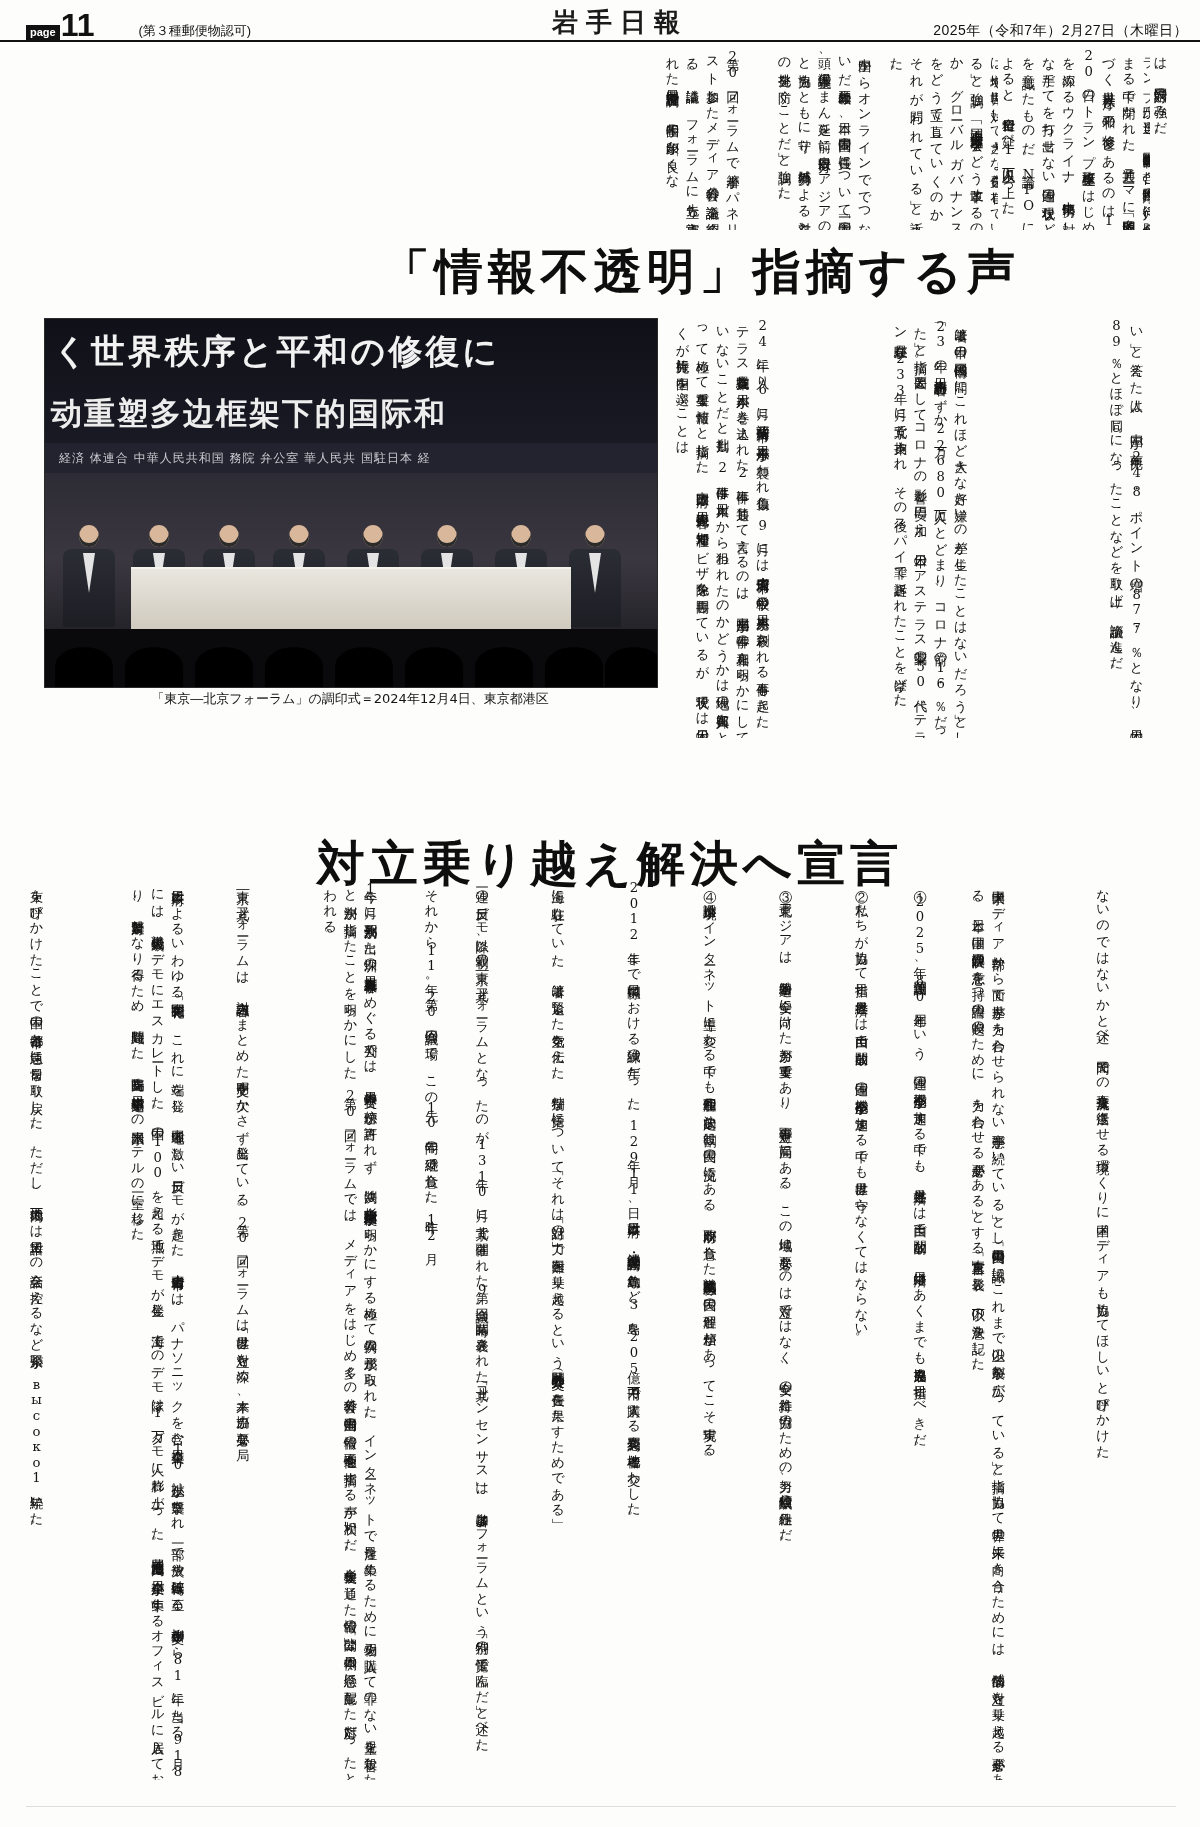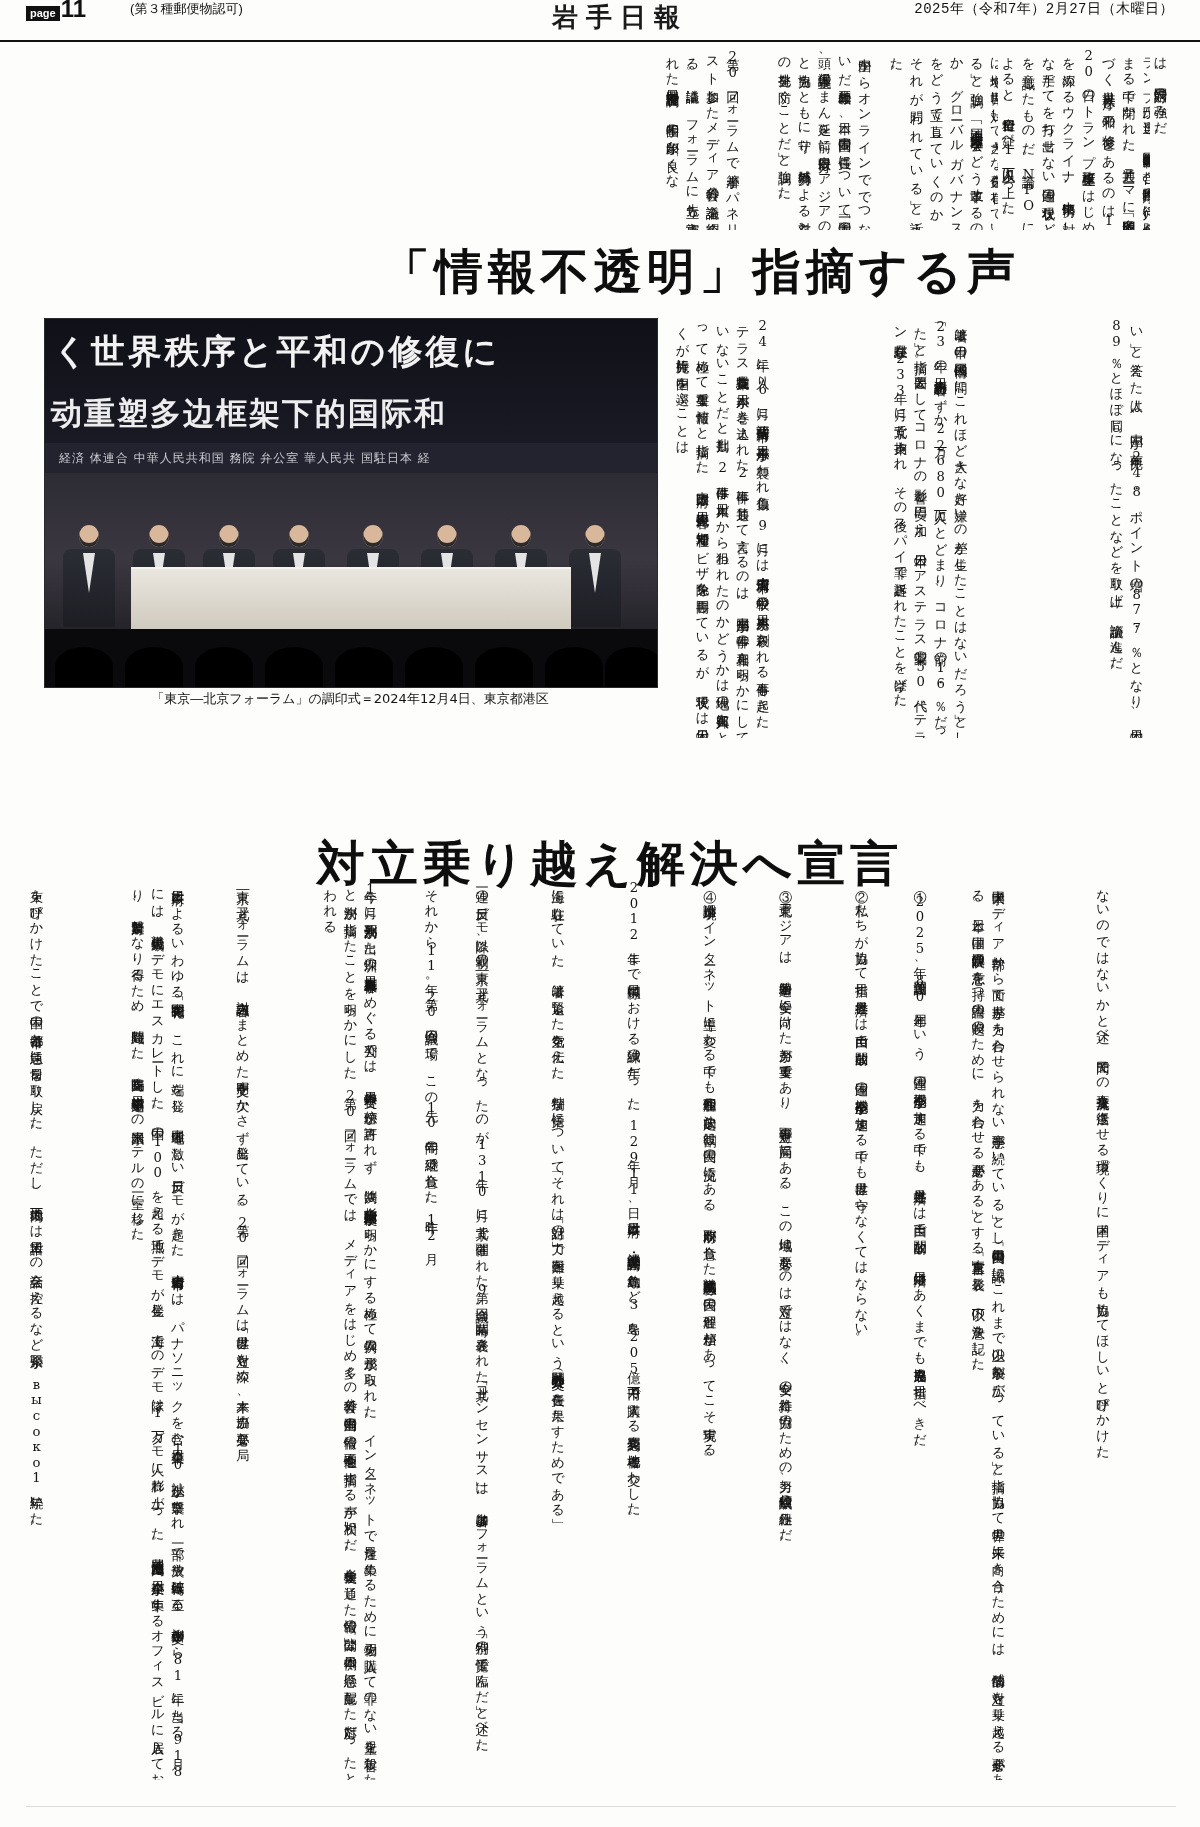--- a/index.html
+++ b/index.html
@@ -18,61 +18,61 @@
     background:#fdfdfb;
   }
 
   
   .masthead{
     position:absolute;
     left:0; top:0;
     width:1200px; height:40px;
     border-bottom:2px solid #111;
     display:flex;
-    align-items:flex-start;
+    align-items:flex-end;
   }
   .mast-page{
     margin-left:26px;
     font-family:"Liberation Sans","DejaVu Sans",sans-serif;
     font-weight:bold;
     font-size:15px;
     letter-spacing:0px;
     color:#111;
     display:flex;
     align-items:baseline;
   }
   .mast-page .lbl{
     font-size:11px;
     background:#111;
     color:#fff;
     padding:1px 4px 2px 4px;
     margin-right:1px;
   }
-  .mast-page .num{font-size:24px;line-height:18px;}
+  .mast-page .num{font-size:32px;line-height:18px;}
   .mast-kind{
     margin-left:44px;
     font-size:13px;
     font-family:"Liberation Sans","DejaVu Sans",sans-serif;
   }
   .mast-title{
     position:absolute;
     left:0; right:0;
     text-align:center;
     font-size:26px;
     font-weight:bold;
     letter-spacing:8px;
     color:#1b1b1b;
     font-family:"DejaVu Serif",serif;
     padding-left:40px;
   }
   .mast-date{
     position:absolute;
-    right:26px;
+    right:12px;
     font-size:14px;
-    font-family:Liberation Mono, monospace;
+    font-family:Liberation Sans, sans-serif;
     letter-spacing:0.5px;
   }
 
   
   .vtext{
     writing-mode:vertical-rl;
     text-orientation:upright;
     font-family:"DejaVu Serif","Liberation Serif",serif;
     font-size:13.2px;
     line-height:1.52;

